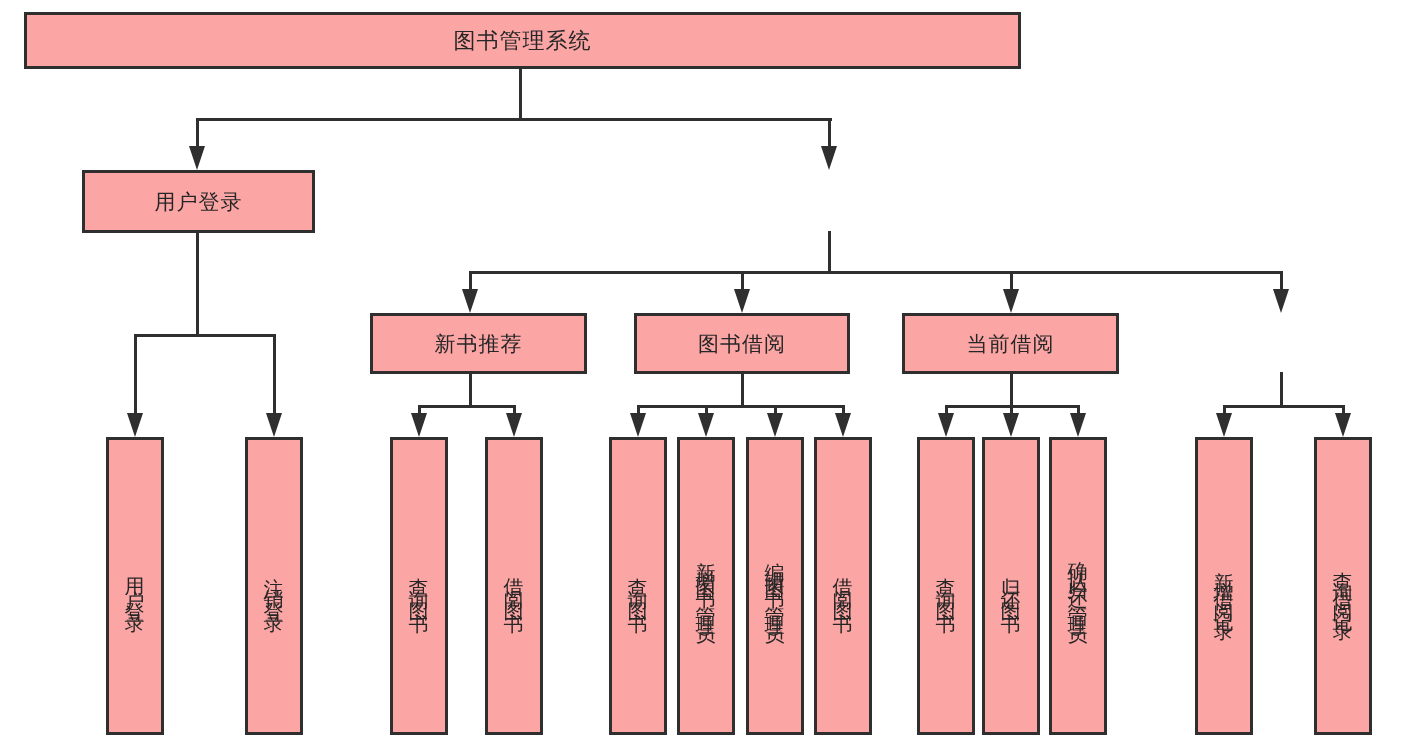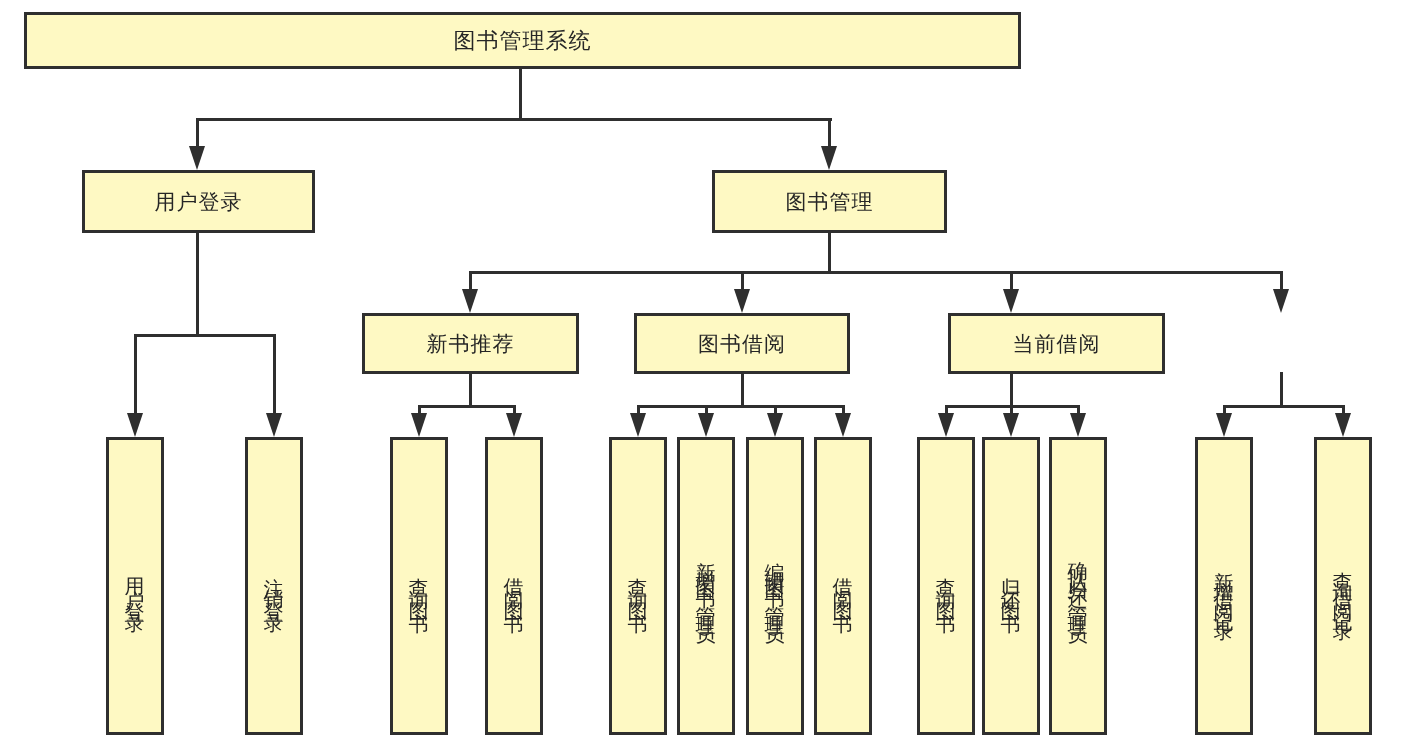--- a/index.html
+++ b/index.html
@@ -7,21 +7,21 @@
     position:relative;
     width:1405px;height:747px;
     background:#ffffff;
     font-family:"Liberation Sans","DejaVu Sans",sans-serif;
     overflow:hidden;
   }
   .box{
     position:absolute;
     box-sizing:border-box;
     border:3px solid #2f2f2f;
-    background:#fef9c3;
+    background:#fca5a5;
     display:flex;
     align-items:center;
     justify-content:center;
     color:#262626;
   }
   .hbox{font-size:21px;letter-spacing:1px;}
   .hbox.root{font-size:22px;}
   .vbox .vtext{
     writing-mode:vertical-rl;
     text-orientation:mixed;
@@ -60,49 +60,46 @@
   <div class="line" style="left:519px;top:66px;width:3px;height:55px;"></div>
   <div class="line" style="left:196px;top:118px;width:636px;height:3px;"></div>
   <div class="line" style="left:196px;top:118px;width:3px;height:31px;"></div>
   <div class="ah" style="left:189px;top:146px;"></div>
   <div class="line" style="left:828px;top:118px;width:3px;height:31px;"></div>
   <div class="ah" style="left:821px;top:146px;"></div>
 
   <div class="box hbox" style="left:82px;top:170px;width:233px;height:63px;">
     <span>用户登录</span>
   </div>
-  <div class="box hbox" style="left:712px;top:170px;width:235px;height:63px;">
-    <span>图书管理</span>
-  </div>
 
   <div class="line" style="left:196px;top:231px;width:3px;height:106px;"></div>
   <div class="line" style="left:134px;top:334px;width:141px;height:3px;"></div>
   <div class="line" style="left:134px;top:334px;width:3px;height:82px;"></div>
   <div class="ah" style="left:127px;top:413px;"></div>
   <div class="line" style="left:273px;top:334px;width:3px;height:82px;"></div>
   <div class="ah" style="left:266px;top:413px;"></div>
 
   <div class="line" style="left:828px;top:231px;width:3px;height:43px;"></div>
   <div class="line" style="left:469px;top:271px;width:814px;height:3px;"></div>
   <div class="line" style="left:469px;top:271px;width:3px;height:22px;"></div>
   <div class="ah" style="left:462px;top:289px;"></div>
   <div class="line" style="left:741px;top:271px;width:3px;height:22px;"></div>
   <div class="ah" style="left:734px;top:289px;"></div>
   <div class="line" style="left:1010px;top:271px;width:3px;height:22px;"></div>
   <div class="ah" style="left:1003px;top:289px;"></div>
   <div class="line" style="left:1280px;top:271px;width:3px;height:22px;"></div>
   <div class="ah" style="left:1273px;top:289px;"></div>
 
-  <div class="box hbox" style="left:362px;top:313px;width:217px;height:61px;">
+  <div class="box hbox" style="left:370px;top:313px;width:217px;height:61px;">
     <span>新书推荐</span>
   </div>
   <div class="box hbox" style="left:634px;top:313px;width:216px;height:61px;text-align:center;">
     <span>图书借阅</span>
   </div>
-  <div class="box hbox" style="left:948px;top:313px;width:217px;height:61px;">
+  <div class="box hbox" style="left:902px;top:313px;width:217px;height:61px;">
     <span>当前借阅</span>
   </div>
 
   <div class="line" style="left:469px;top:372px;width:3px;height:36px;"></div>
   <div class="line" style="left:418px;top:405px;width:98px;height:3px;"></div>
   <div class="line" style="left:418px;top:405px;width:3px;height:12px;"></div>
   <div class="ah" style="left:411px;top:413px;"></div>
   <div class="line" style="left:513px;top:405px;width:3px;height:12px;"></div>
   <div class="ah" style="left:506px;top:413px;"></div>
 

